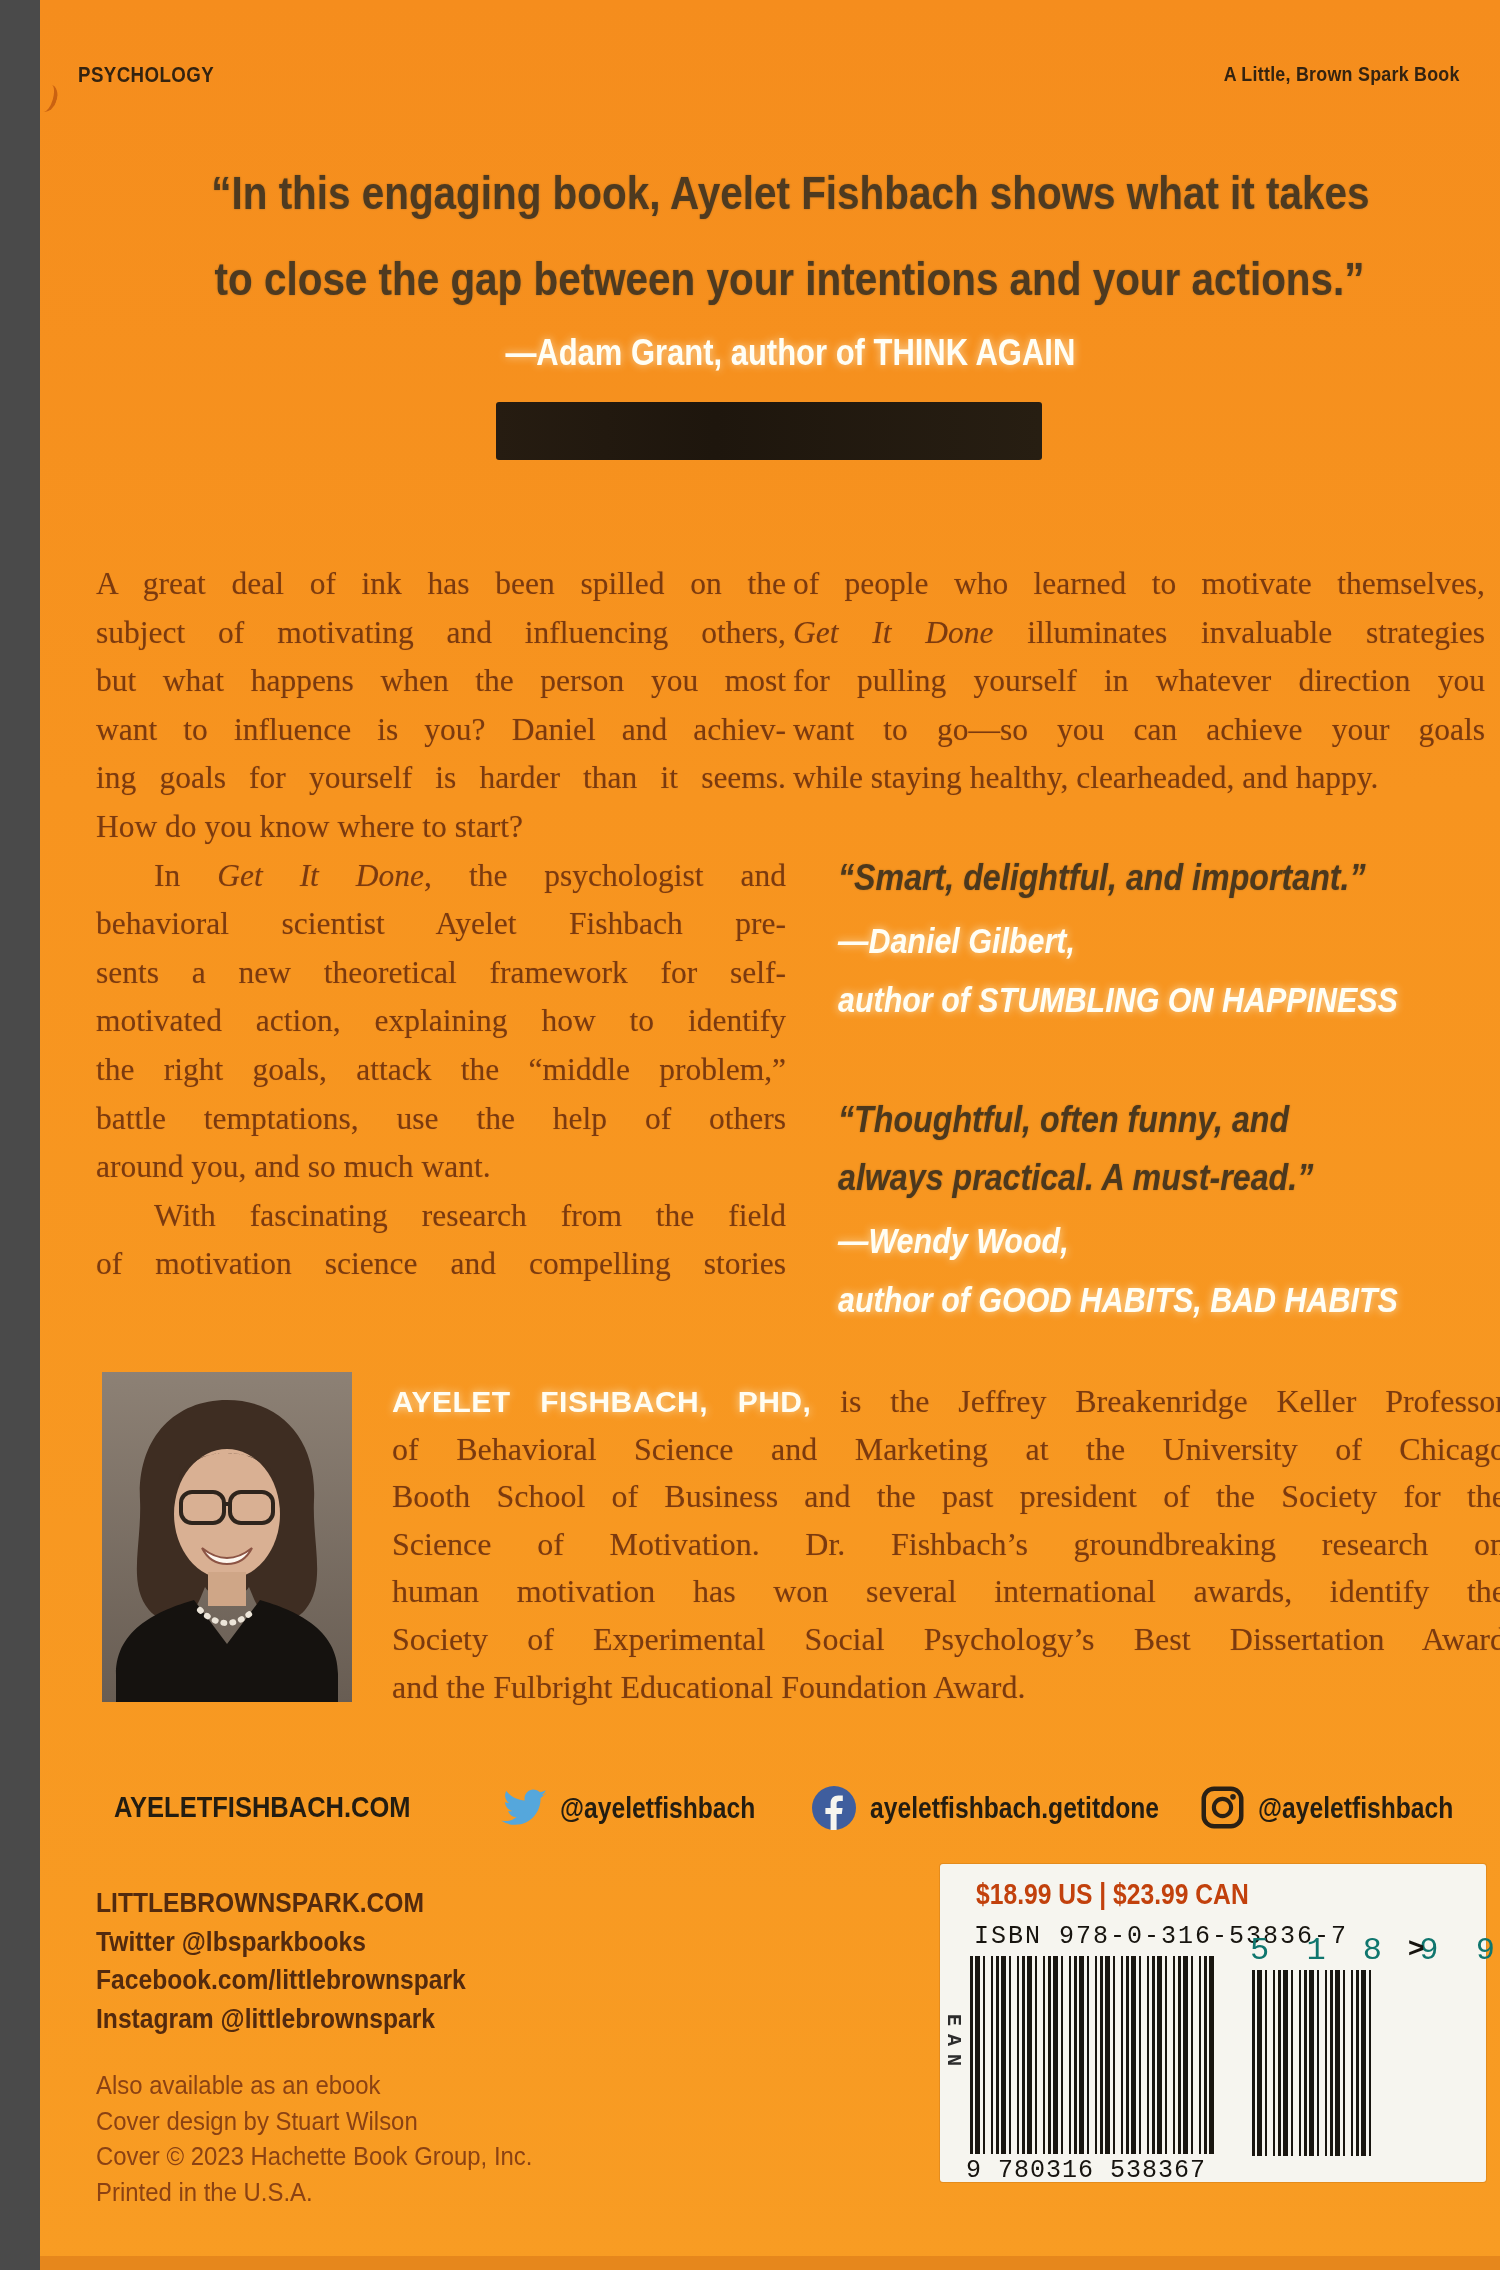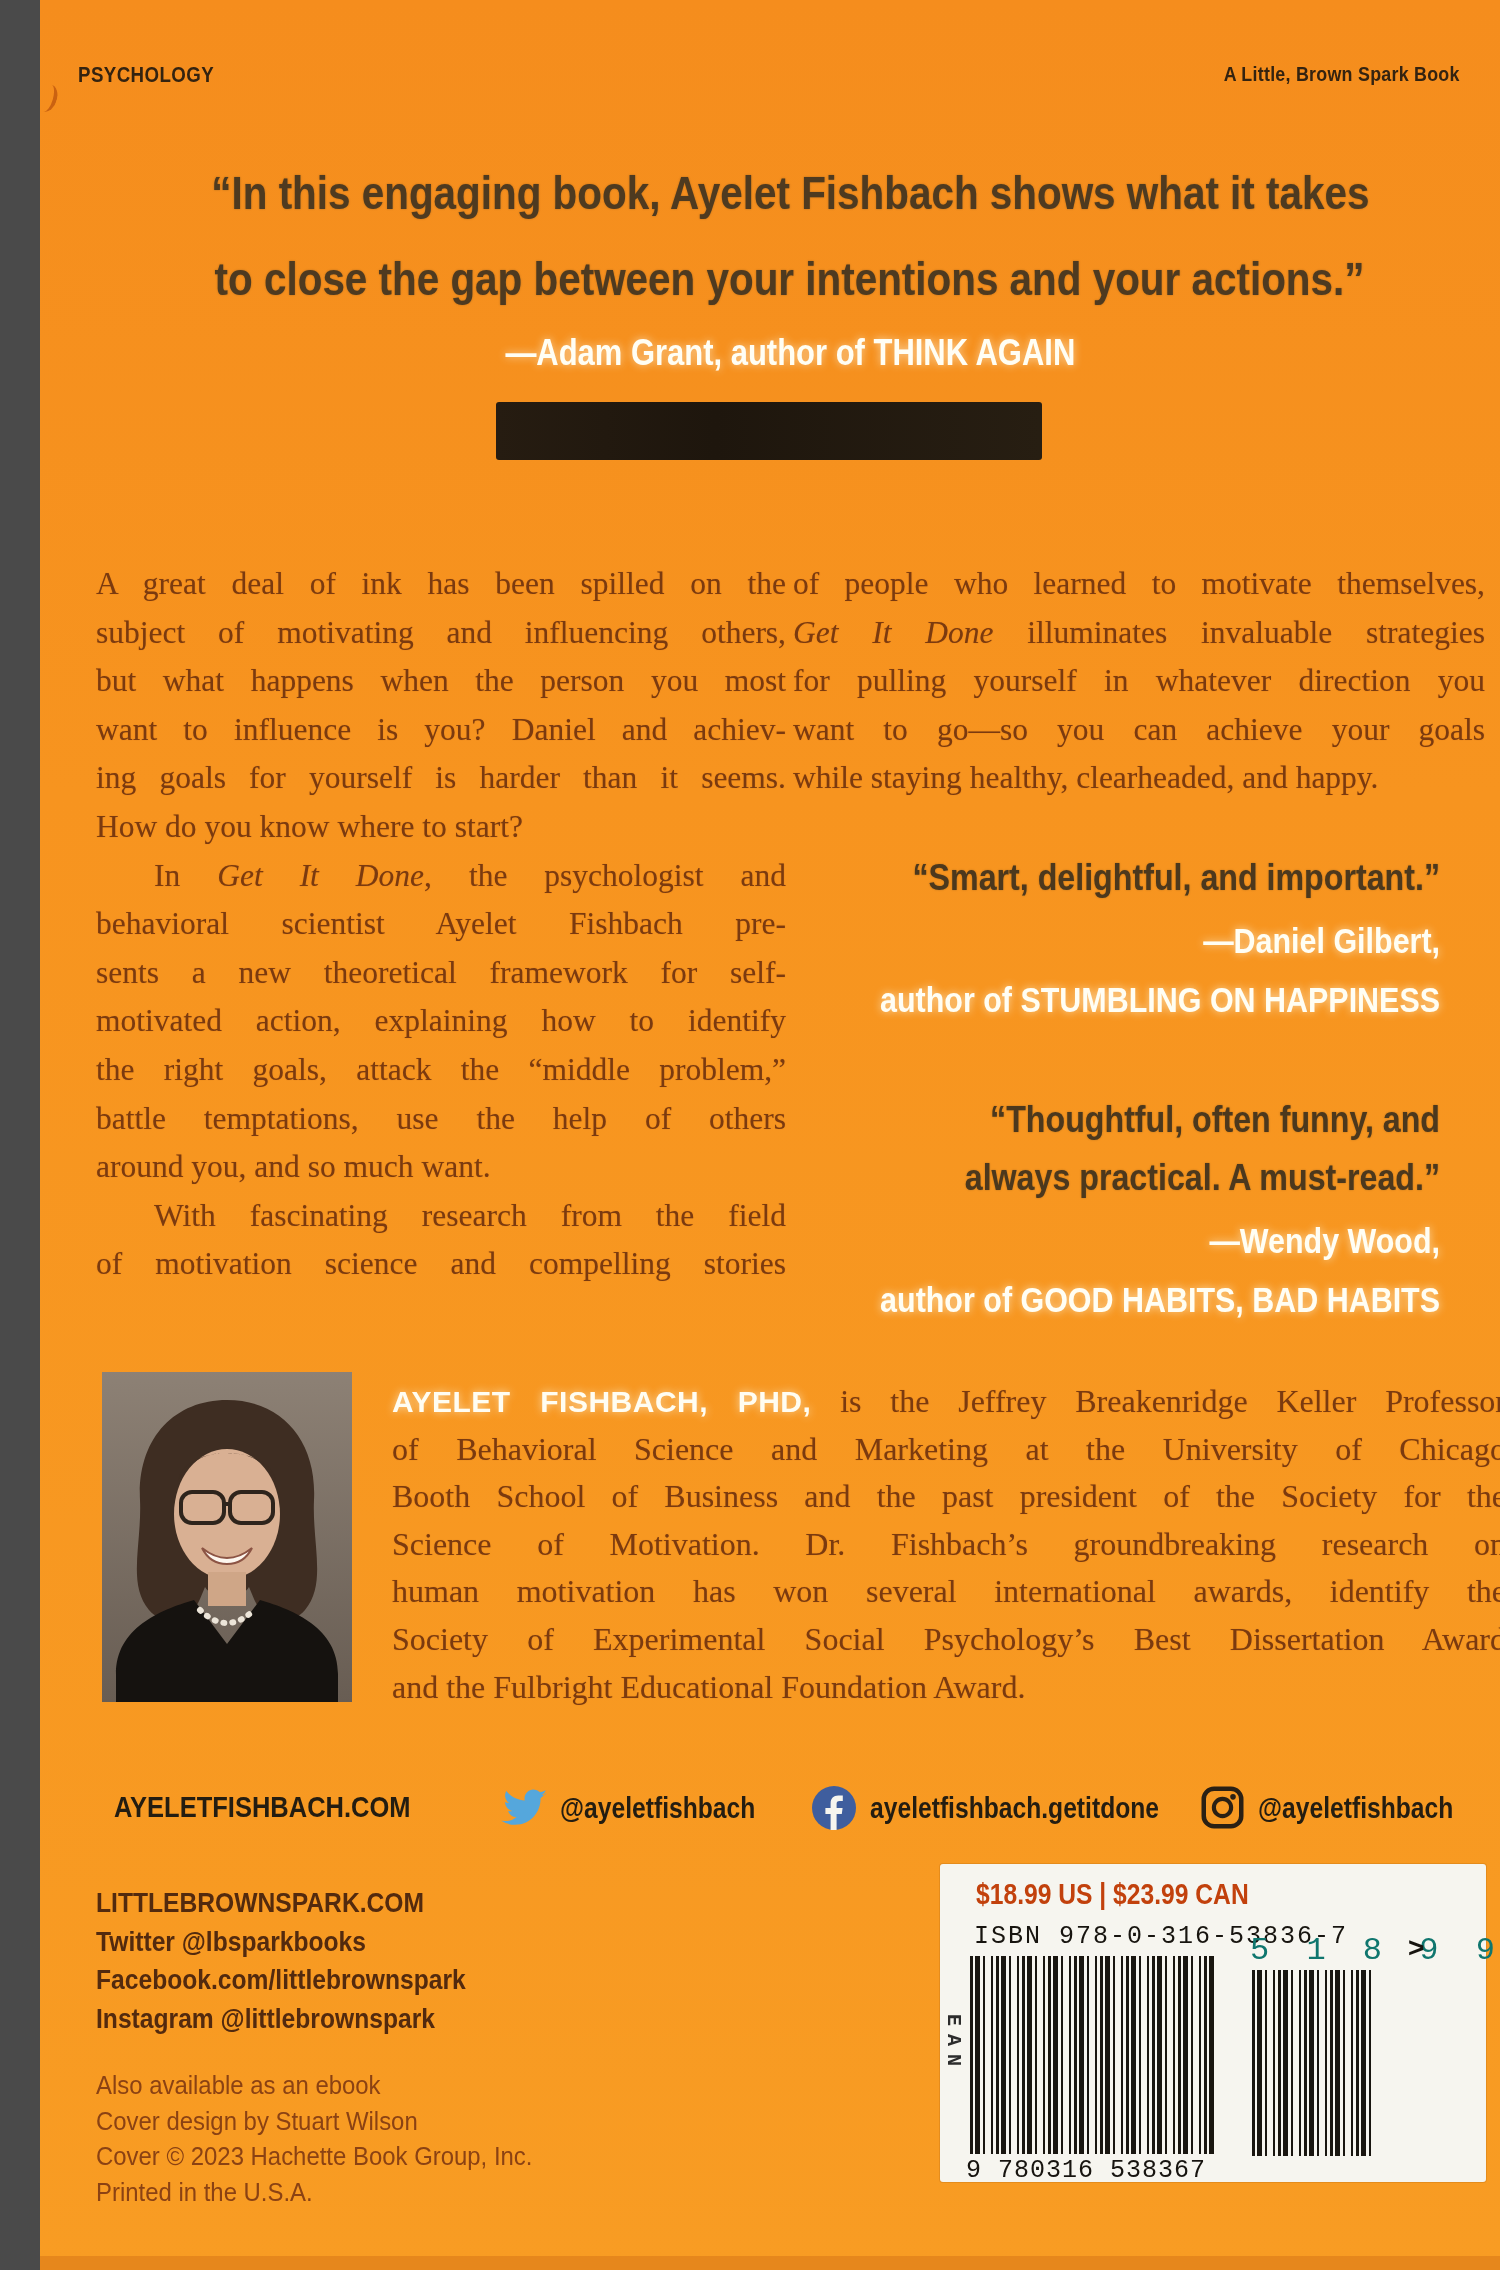--- a/index.html
+++ b/index.html
@@ -34,21 +34,21 @@
     font-family:"Liberation Serif",serif;color:#7b3a0f;font-size:31.5px;}
   .col-left{position:absolute;left:56px;width:690px;}
   .col-right{position:absolute;left:753px;width:692px;}
   .body-line{line-height:48.6px;white-space:normal;text-shadow:0 0 1px rgba(123,58,15,.35);}
   .body-line.justify{text-align:justify;text-align-last:justify;}
   .body-line.indent{text-indent:58px;}
   .seg-italic{font-style:italic;}
   .seg-lead{font-family:"Liberation Sans",sans-serif;font-weight:bold;font-size:30px;
     color:#fffdf2;letter-spacing:.5px;text-shadow:0 0 8px rgba(255,250,230,.7);}
 
-  .pull-quote{text-align:right;font-family:"Liberation Sans",sans-serif;font-weight:bold;}
+  .pull-quote{text-align:left;font-family:"Liberation Sans",sans-serif;font-weight:bold;font-style:italic;}
   .pq1{margin-top:46px;}
   .pq2{margin-top:62px;}
   .pq-line{font-size:37px;line-height:58px;color:#4c381d;transform:scaleX(.87);
     transform-origin:50% 50%;text-shadow:0 0 2px rgba(76,56,29,.4);white-space:nowrap;}
   .pq-attr{font-size:35px;line-height:59px;color:#fffef4;transform:scaleX(.87);
     transform-origin:50% 50%;text-shadow:0 0 9px rgba(255,252,235,.7);white-space:nowrap;}
   .pq-attrs{margin-top:4px;}
 
   .photo{position:absolute;left:62px;top:1372px;width:250px;height:330px;overflow:hidden;}
   .bio{position:absolute;left:352px;top:1378px;width:1114px;

